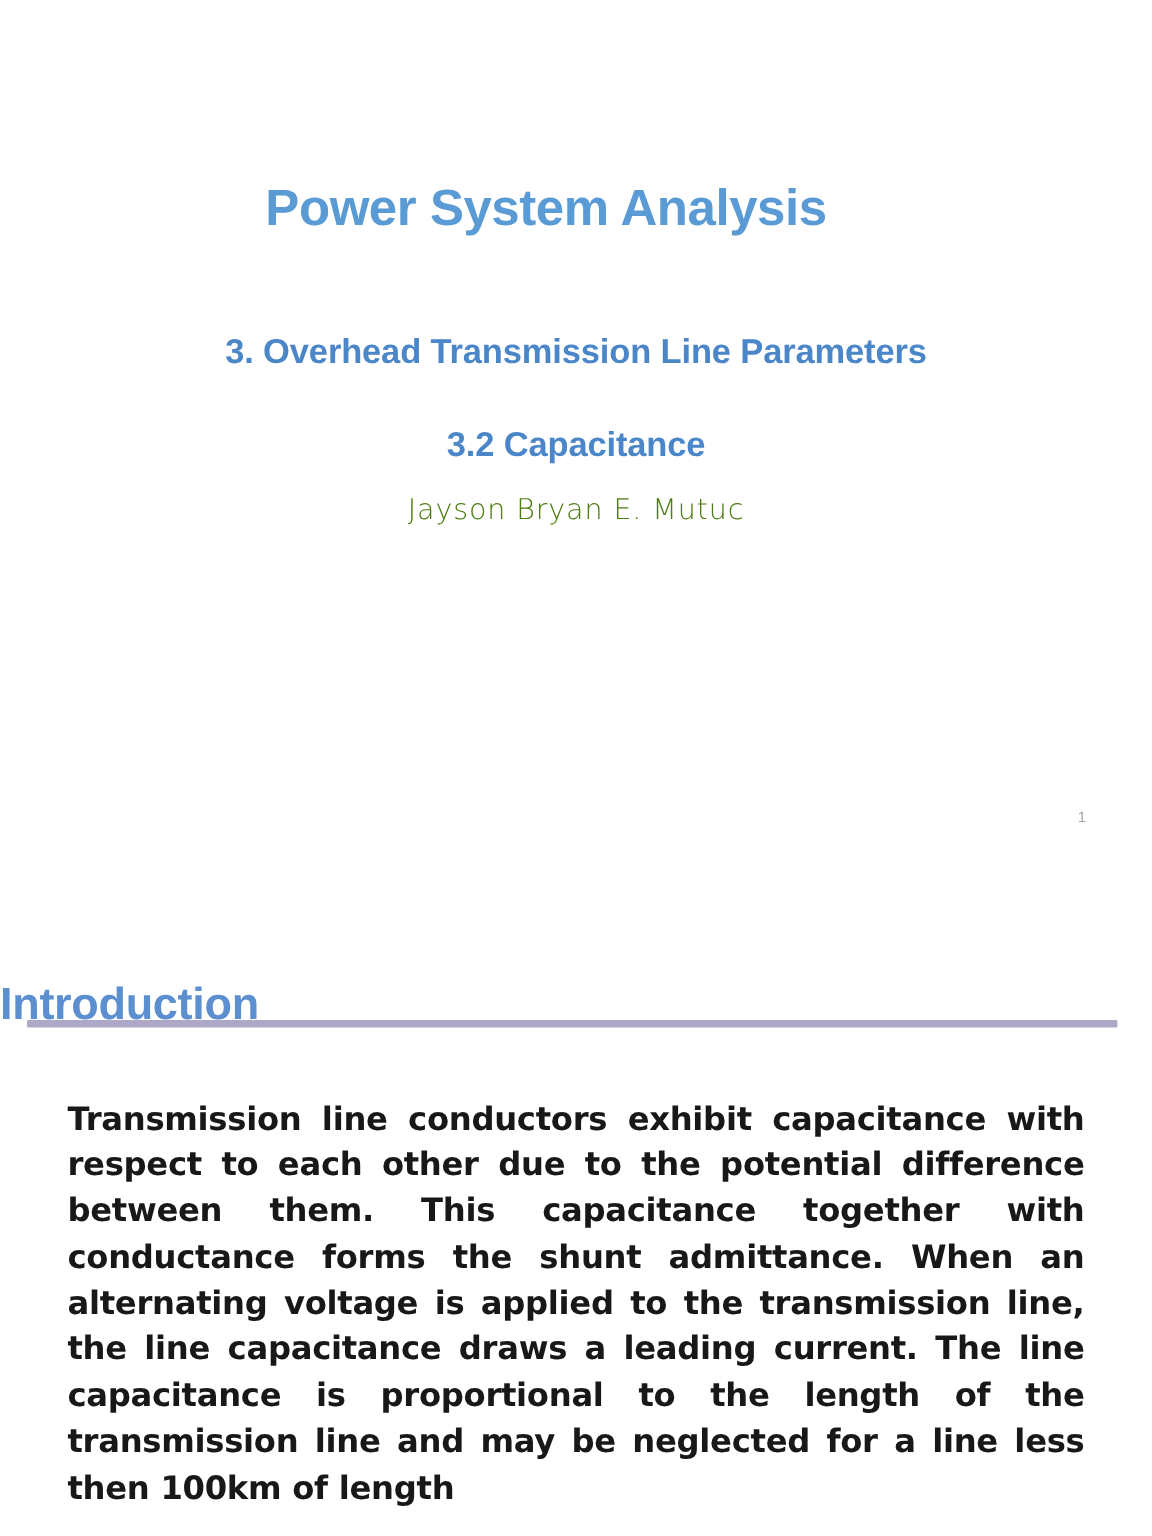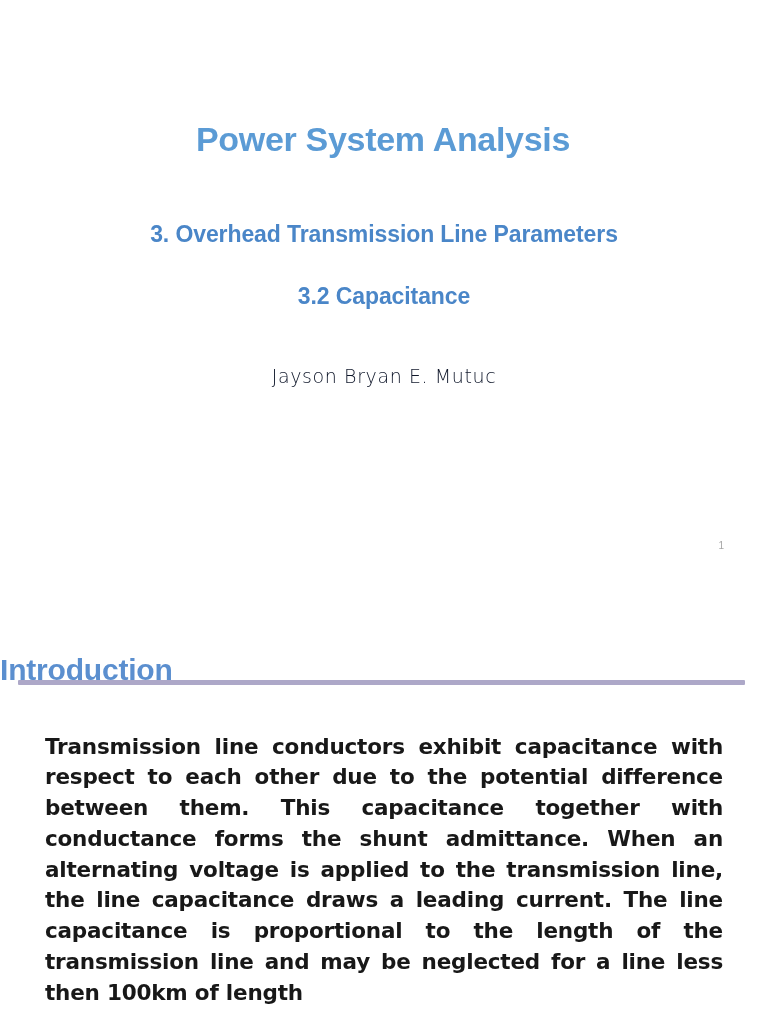--- a/index.html
+++ b/index.html
@@ -33,21 +33,20 @@
     top: 97px;
     left: 0;
     width: 728px;
     text-align: center;
     font-family: "Liberation Sans", sans-serif;
     font-weight: bold;
     font-size: 34px;
     letter-spacing: -0.3px;
     color: #5b9bd5;
     white-space: nowrap;
-    padding-left: 19px;
   }
 
   .deck-subtitle-block {
     position: absolute;
     top: 190px;
     left: 0;
     width: 768px;
     text-align: center;
   }
 
@@ -65,22 +64,21 @@
   .deck-author {
     position: absolute;
     top: 329px;
     left: 0;
     width: 768px;
     text-align: center;
     font-family: "DejaVu Sans", sans-serif;
     font-weight: 300;
     font-size: 19px;
     letter-spacing: 0.6px;
-    color: #0f172a;
-    margin-top: 36px;
+    color: #4d7c0f;
   }
 
   .page-number {
     position: absolute;
     top: 540px;
     right: 44px;
     font-family: "Liberation Sans", sans-serif;
     font-size: 10px;
     color: #a6a6a6;
   }

